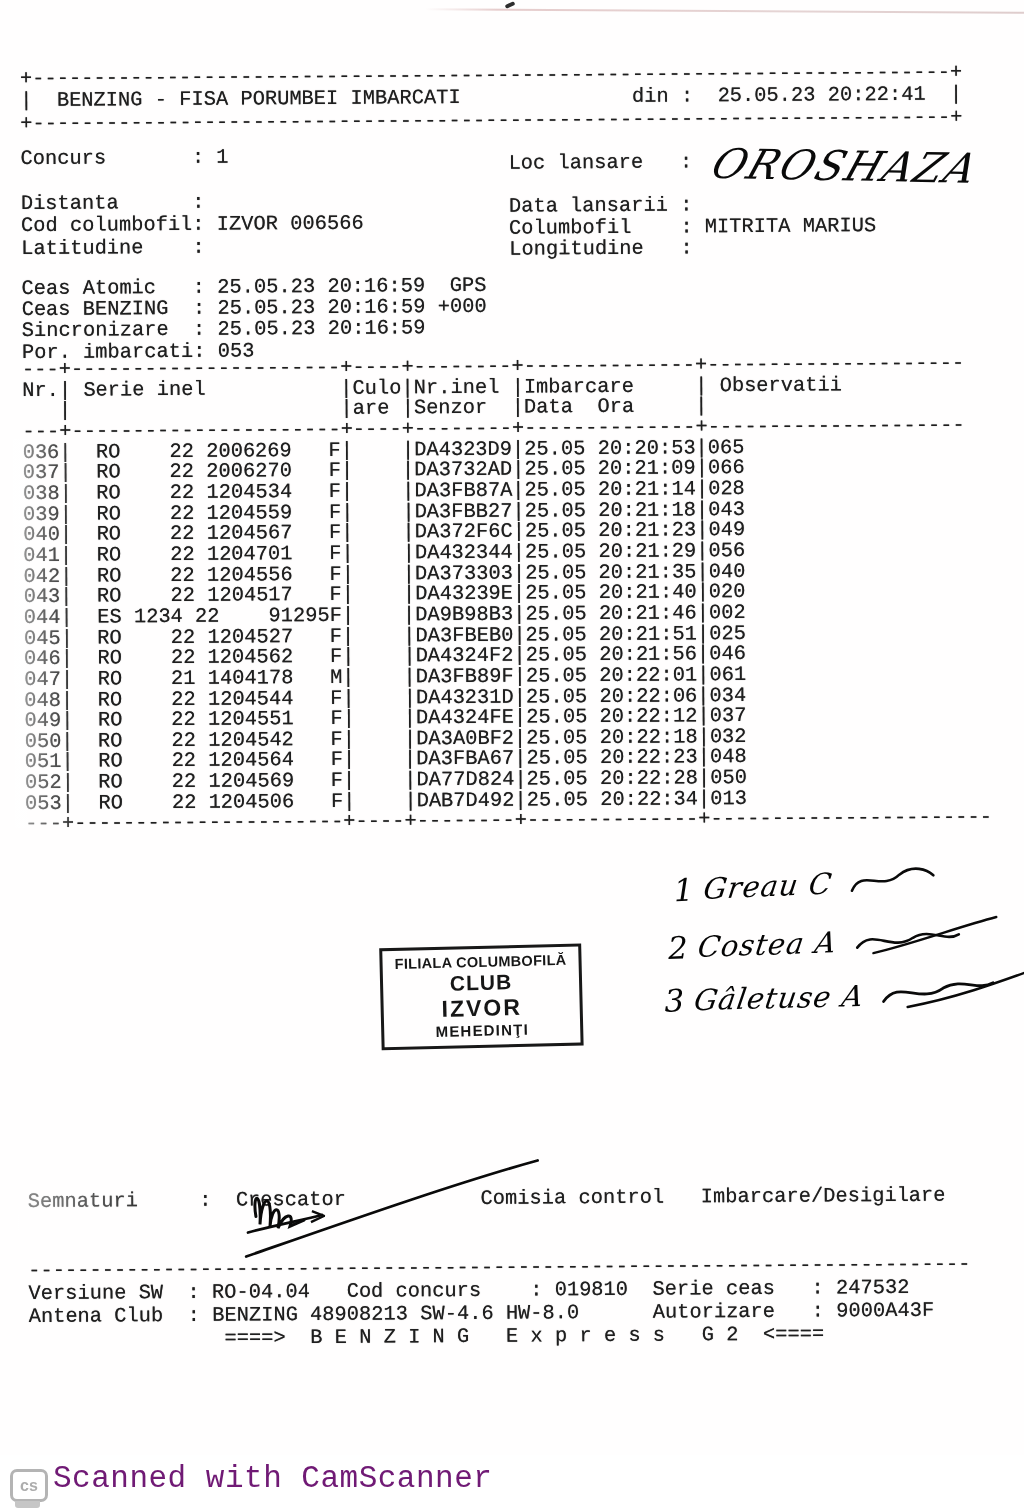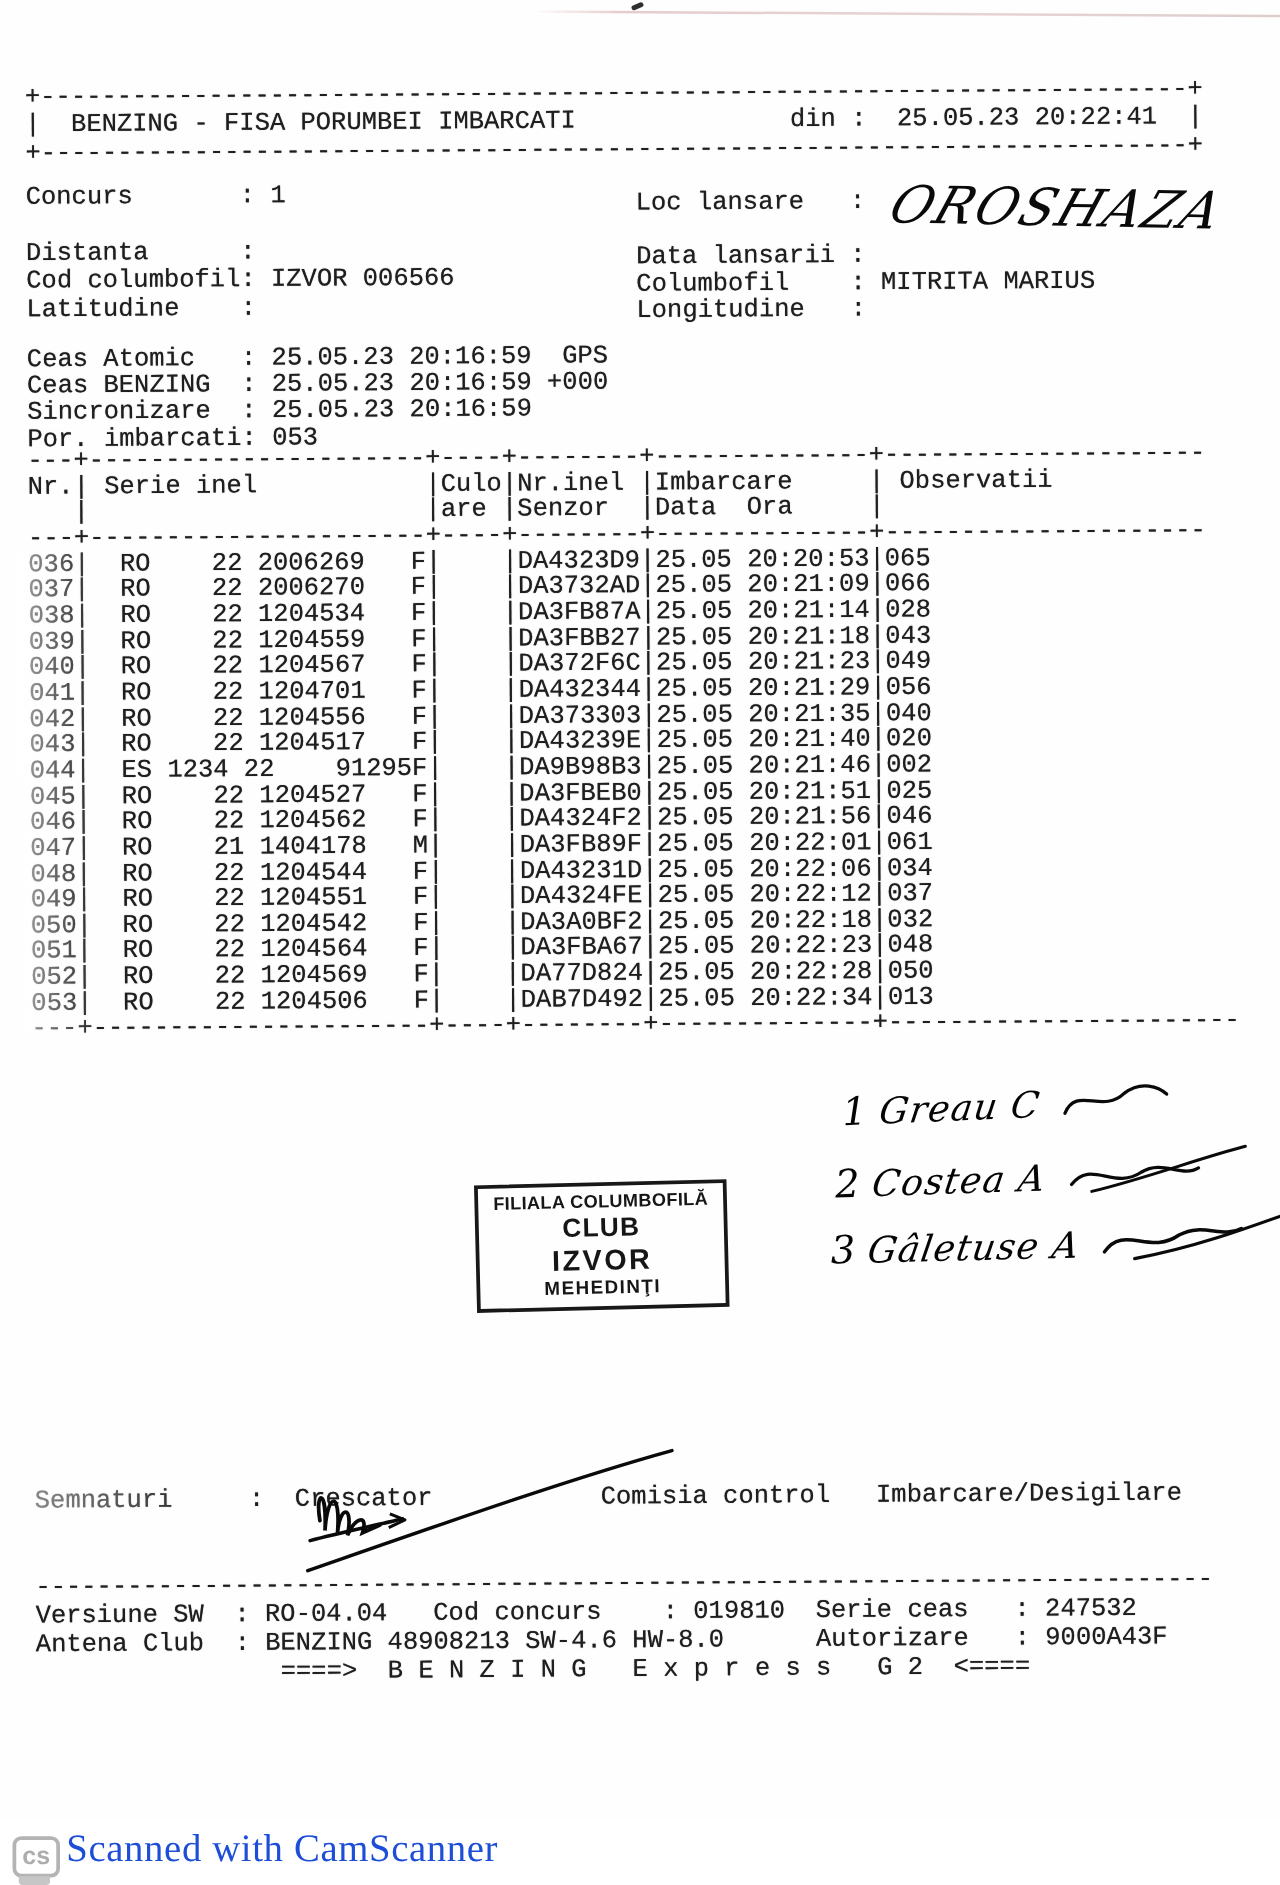--- a/index.html
+++ b/index.html
@@ -54,24 +54,24 @@
   .note1{left:668px;top:870px;transform:rotate(-2deg);}
   .note2{left:662px;top:926px;transform:rotate(-1.5deg);}
   .note3{left:658px;top:978px;transform:rotate(-1deg);}
 
   .sig-crescator{position:absolute;left:208px;top:1160px;}
 
   
   .cam-bar{position:absolute;left:0;top:1455px;width:1024px;height:53px;background:#ffffff;}
   .cam-icon{position:absolute;left:10px;top:14px;width:32px;height:27px;border:3px solid #b4b4b4;
     border-radius:7px;display:flex;align-items:center;justify-content:center;
-    font-family:"Liberation Sans",sans-serif;font-weight:bold;font-size:20px;color:#adadad;background:#fff;}
+    font-family:"Liberation Sans",sans-serif;font-weight:bold;font-size:16px;color:#adadad;background:#fff;}
   .cam-tab{position:absolute;left:15px;top:46px;width:25px;height:7px;background:#c6c6c6;border-radius:0 0 3px 3px;}
-  .cam-text{position:absolute;left:53px;top:6px;font-family:Liberation Serif, serif;
-    font-size:31px;color:#1d4ed8;letter-spacing:.5px;}
+  .cam-text{position:absolute;left:53px;top:6px;font-family:Liberation Mono, monospace;
+    font-size:31px;color:#701a75;letter-spacing:.5px;}
 </style>
 </head>
 <body>
 
 <div class="page">
 
   <div class="artifact-topline"></div>
   <div class="artifact-speck"></div>
 
   <div class="doc">

